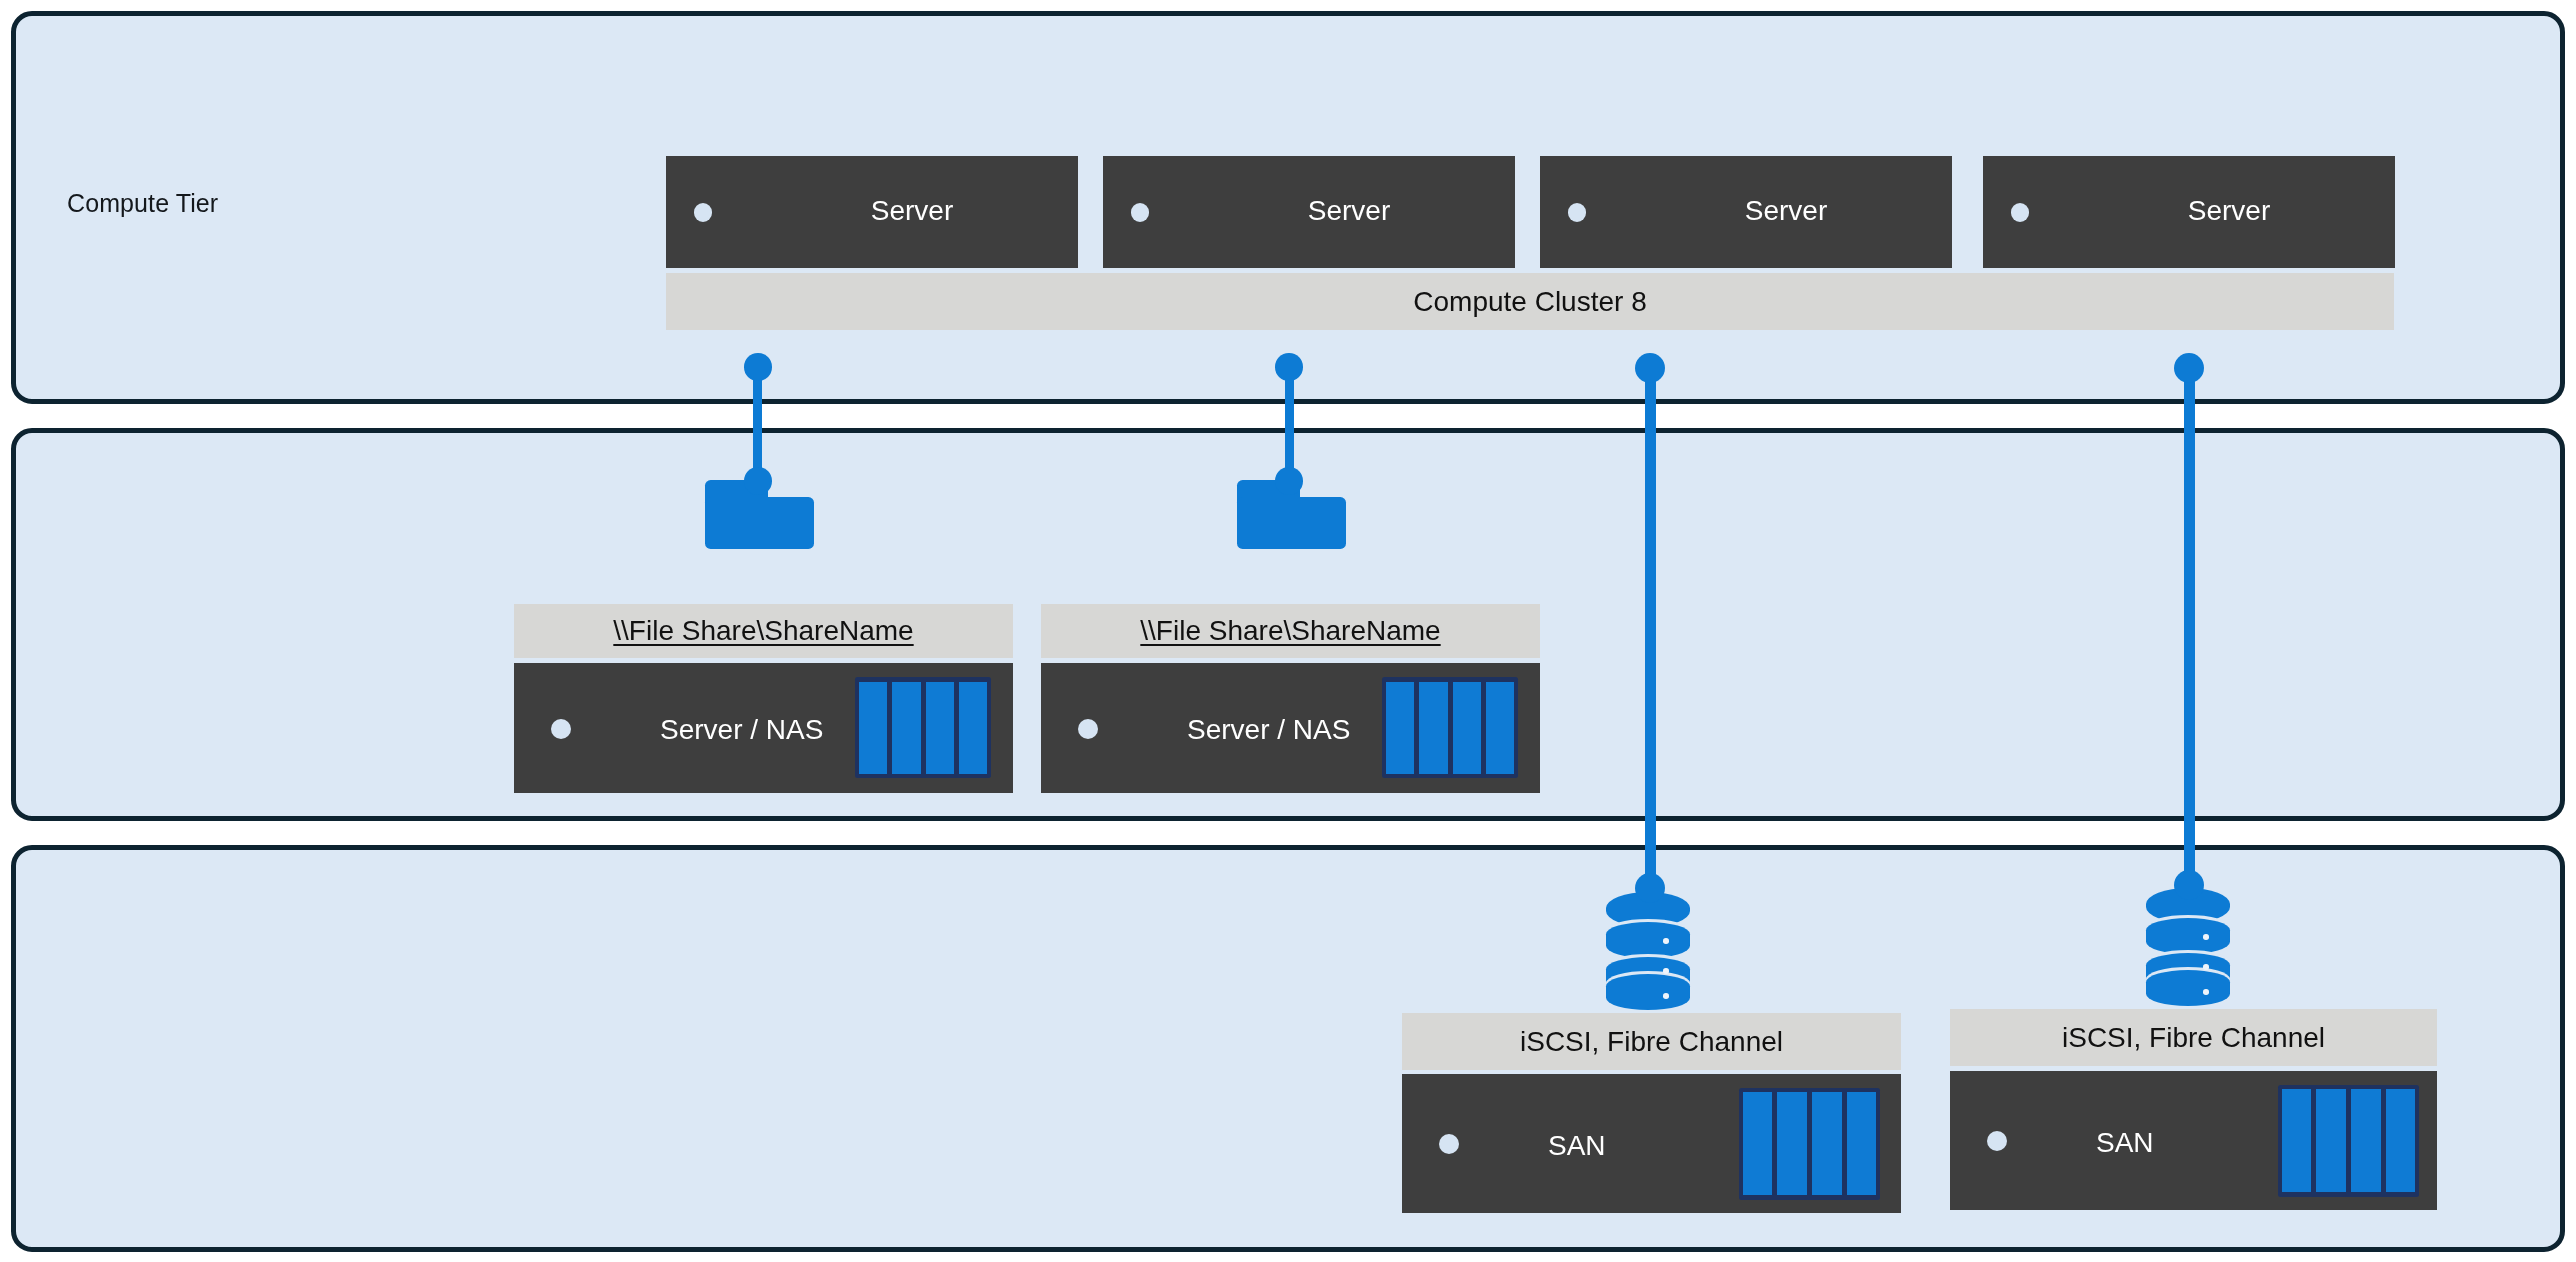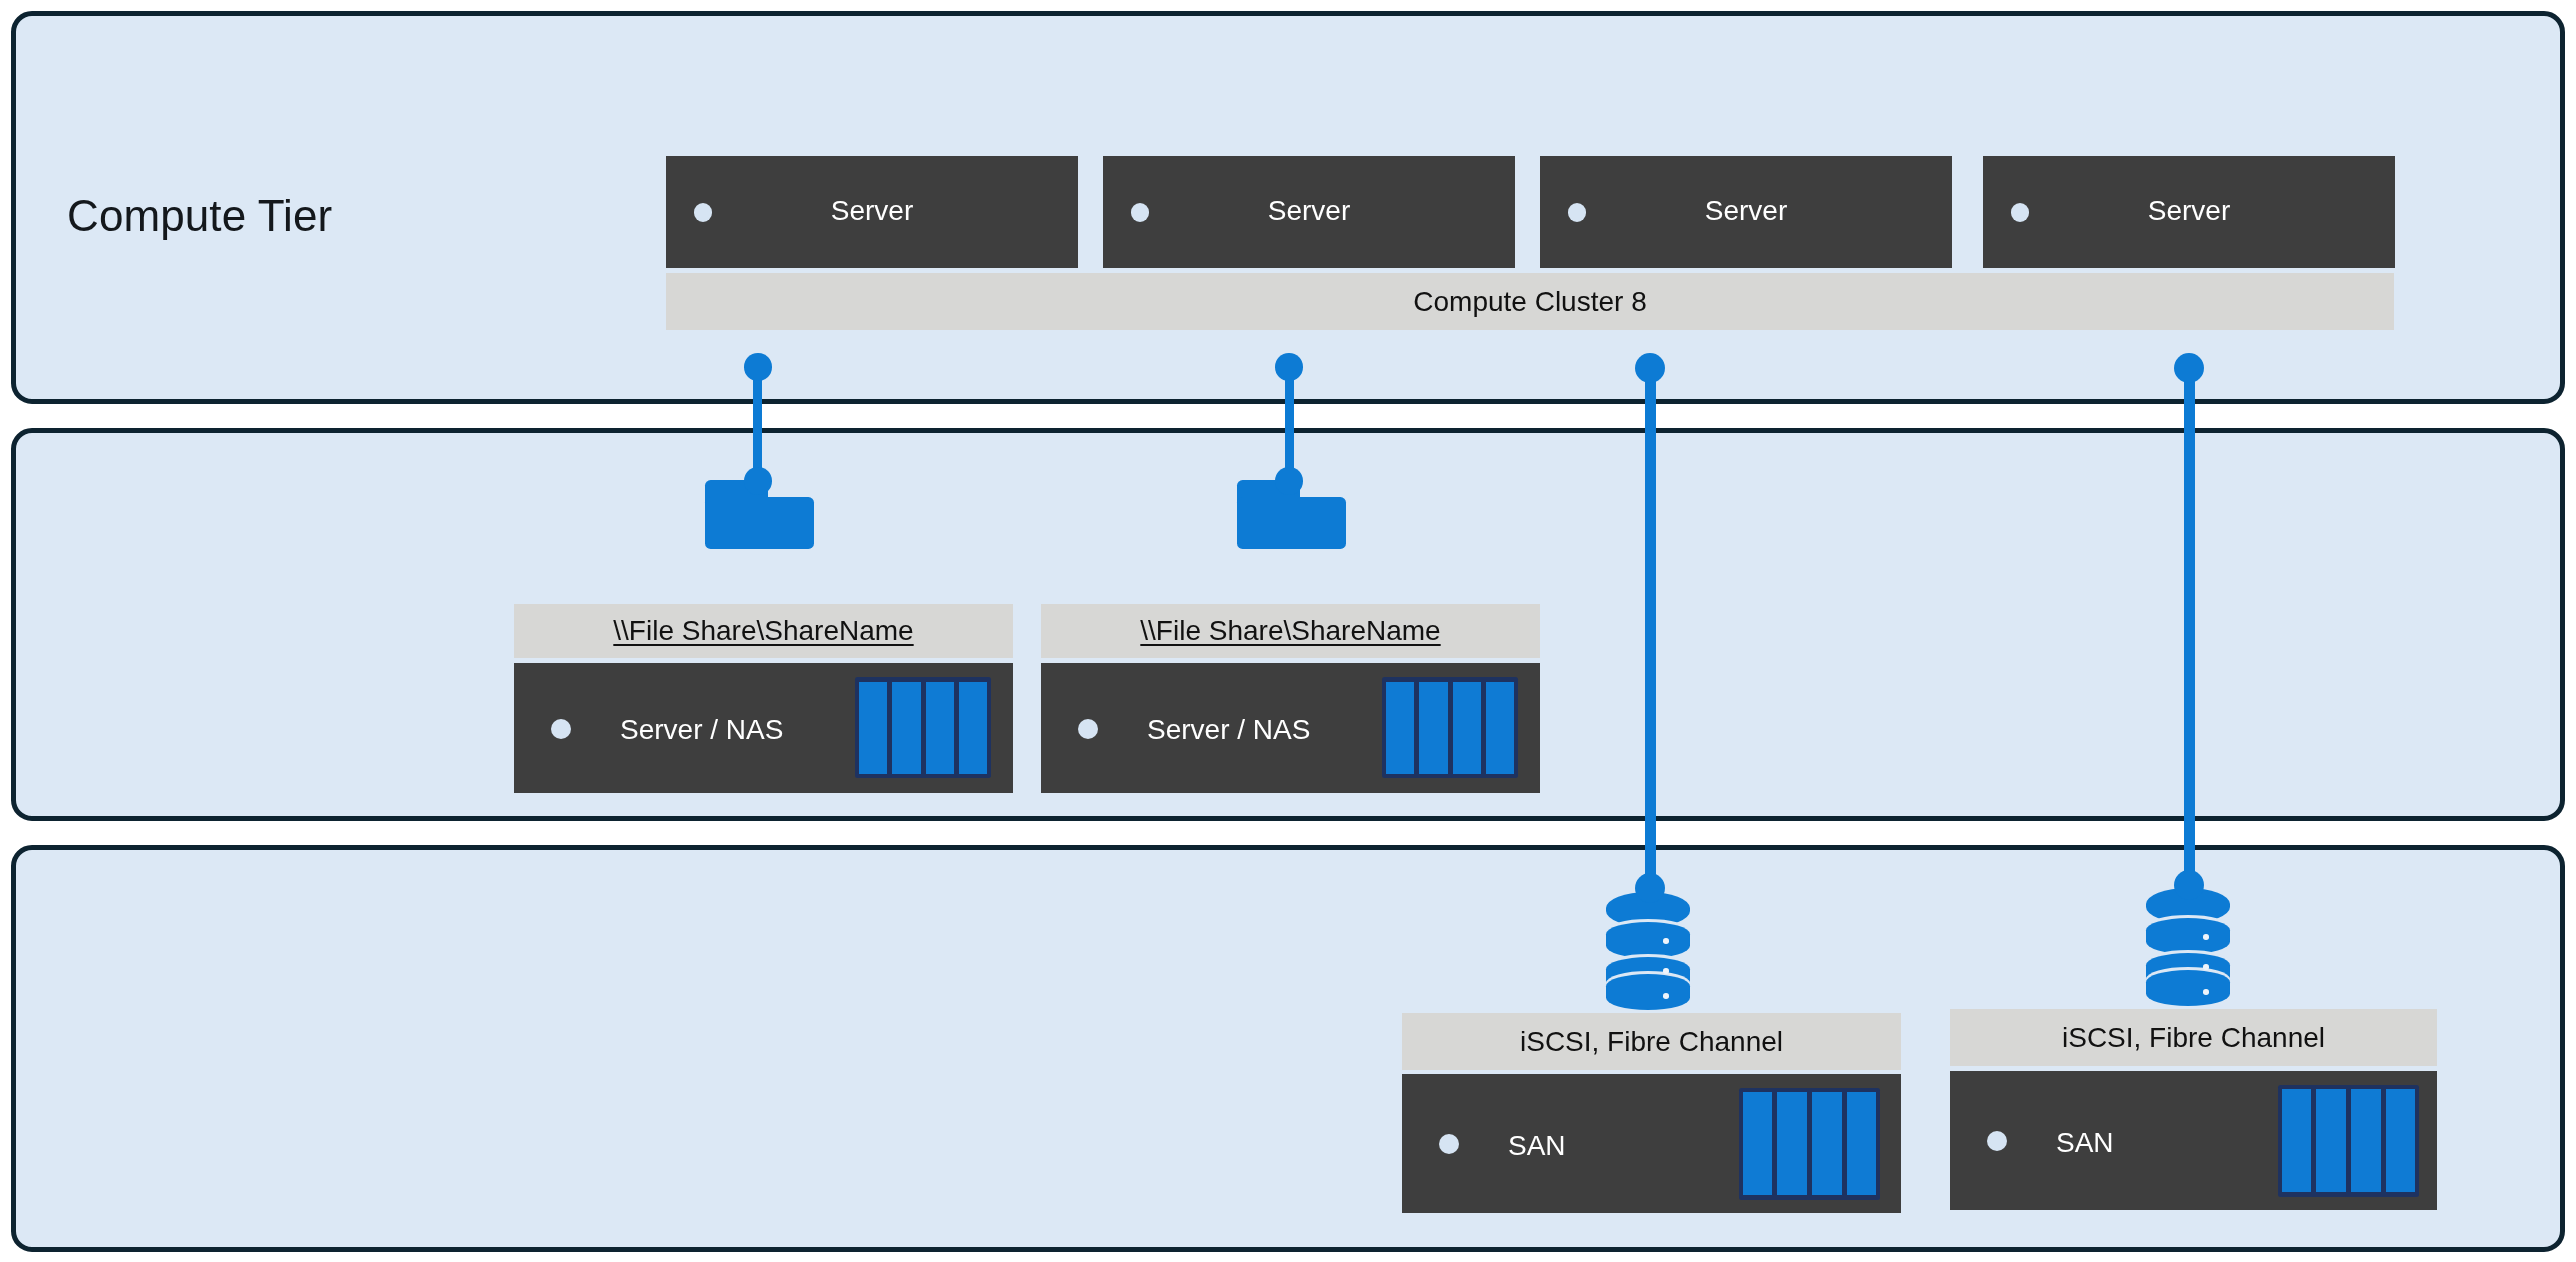--- a/index.html
+++ b/index.html
@@ -13,21 +13,21 @@
   .tier{
     position:absolute;
     background:#dce8f5;
     border:5.6px solid #0d2330;
     border-radius:21px;
     box-sizing:border-box;
   }
   .tier-label{
     position:absolute;
     color:#14181c;
-    font-size:44px;
+    font-size:25px;
     line-height:1.30;
     white-space:pre;
     letter-spacing:0.1px;
   }
 
   
   .band{
     position:absolute;
     background:#d7d7d5;
     color:#111111;
@@ -46,20 +46,21 @@
   .devbox .led{
     position:absolute;
     background:#d6e4f3;
     border-radius:50%;
   }
   .devbox .dev-label{
     position:absolute;
     color:#ffffff;
     font-size:28px;
     white-space:nowrap;
+    margin-left:40px;
   }
 
   
   .bays{
     position:absolute;
     background:#1e3260;
     display:flex;
     align-items:stretch;
     box-sizing:border-box;
     padding:4.4px 3.7px;

